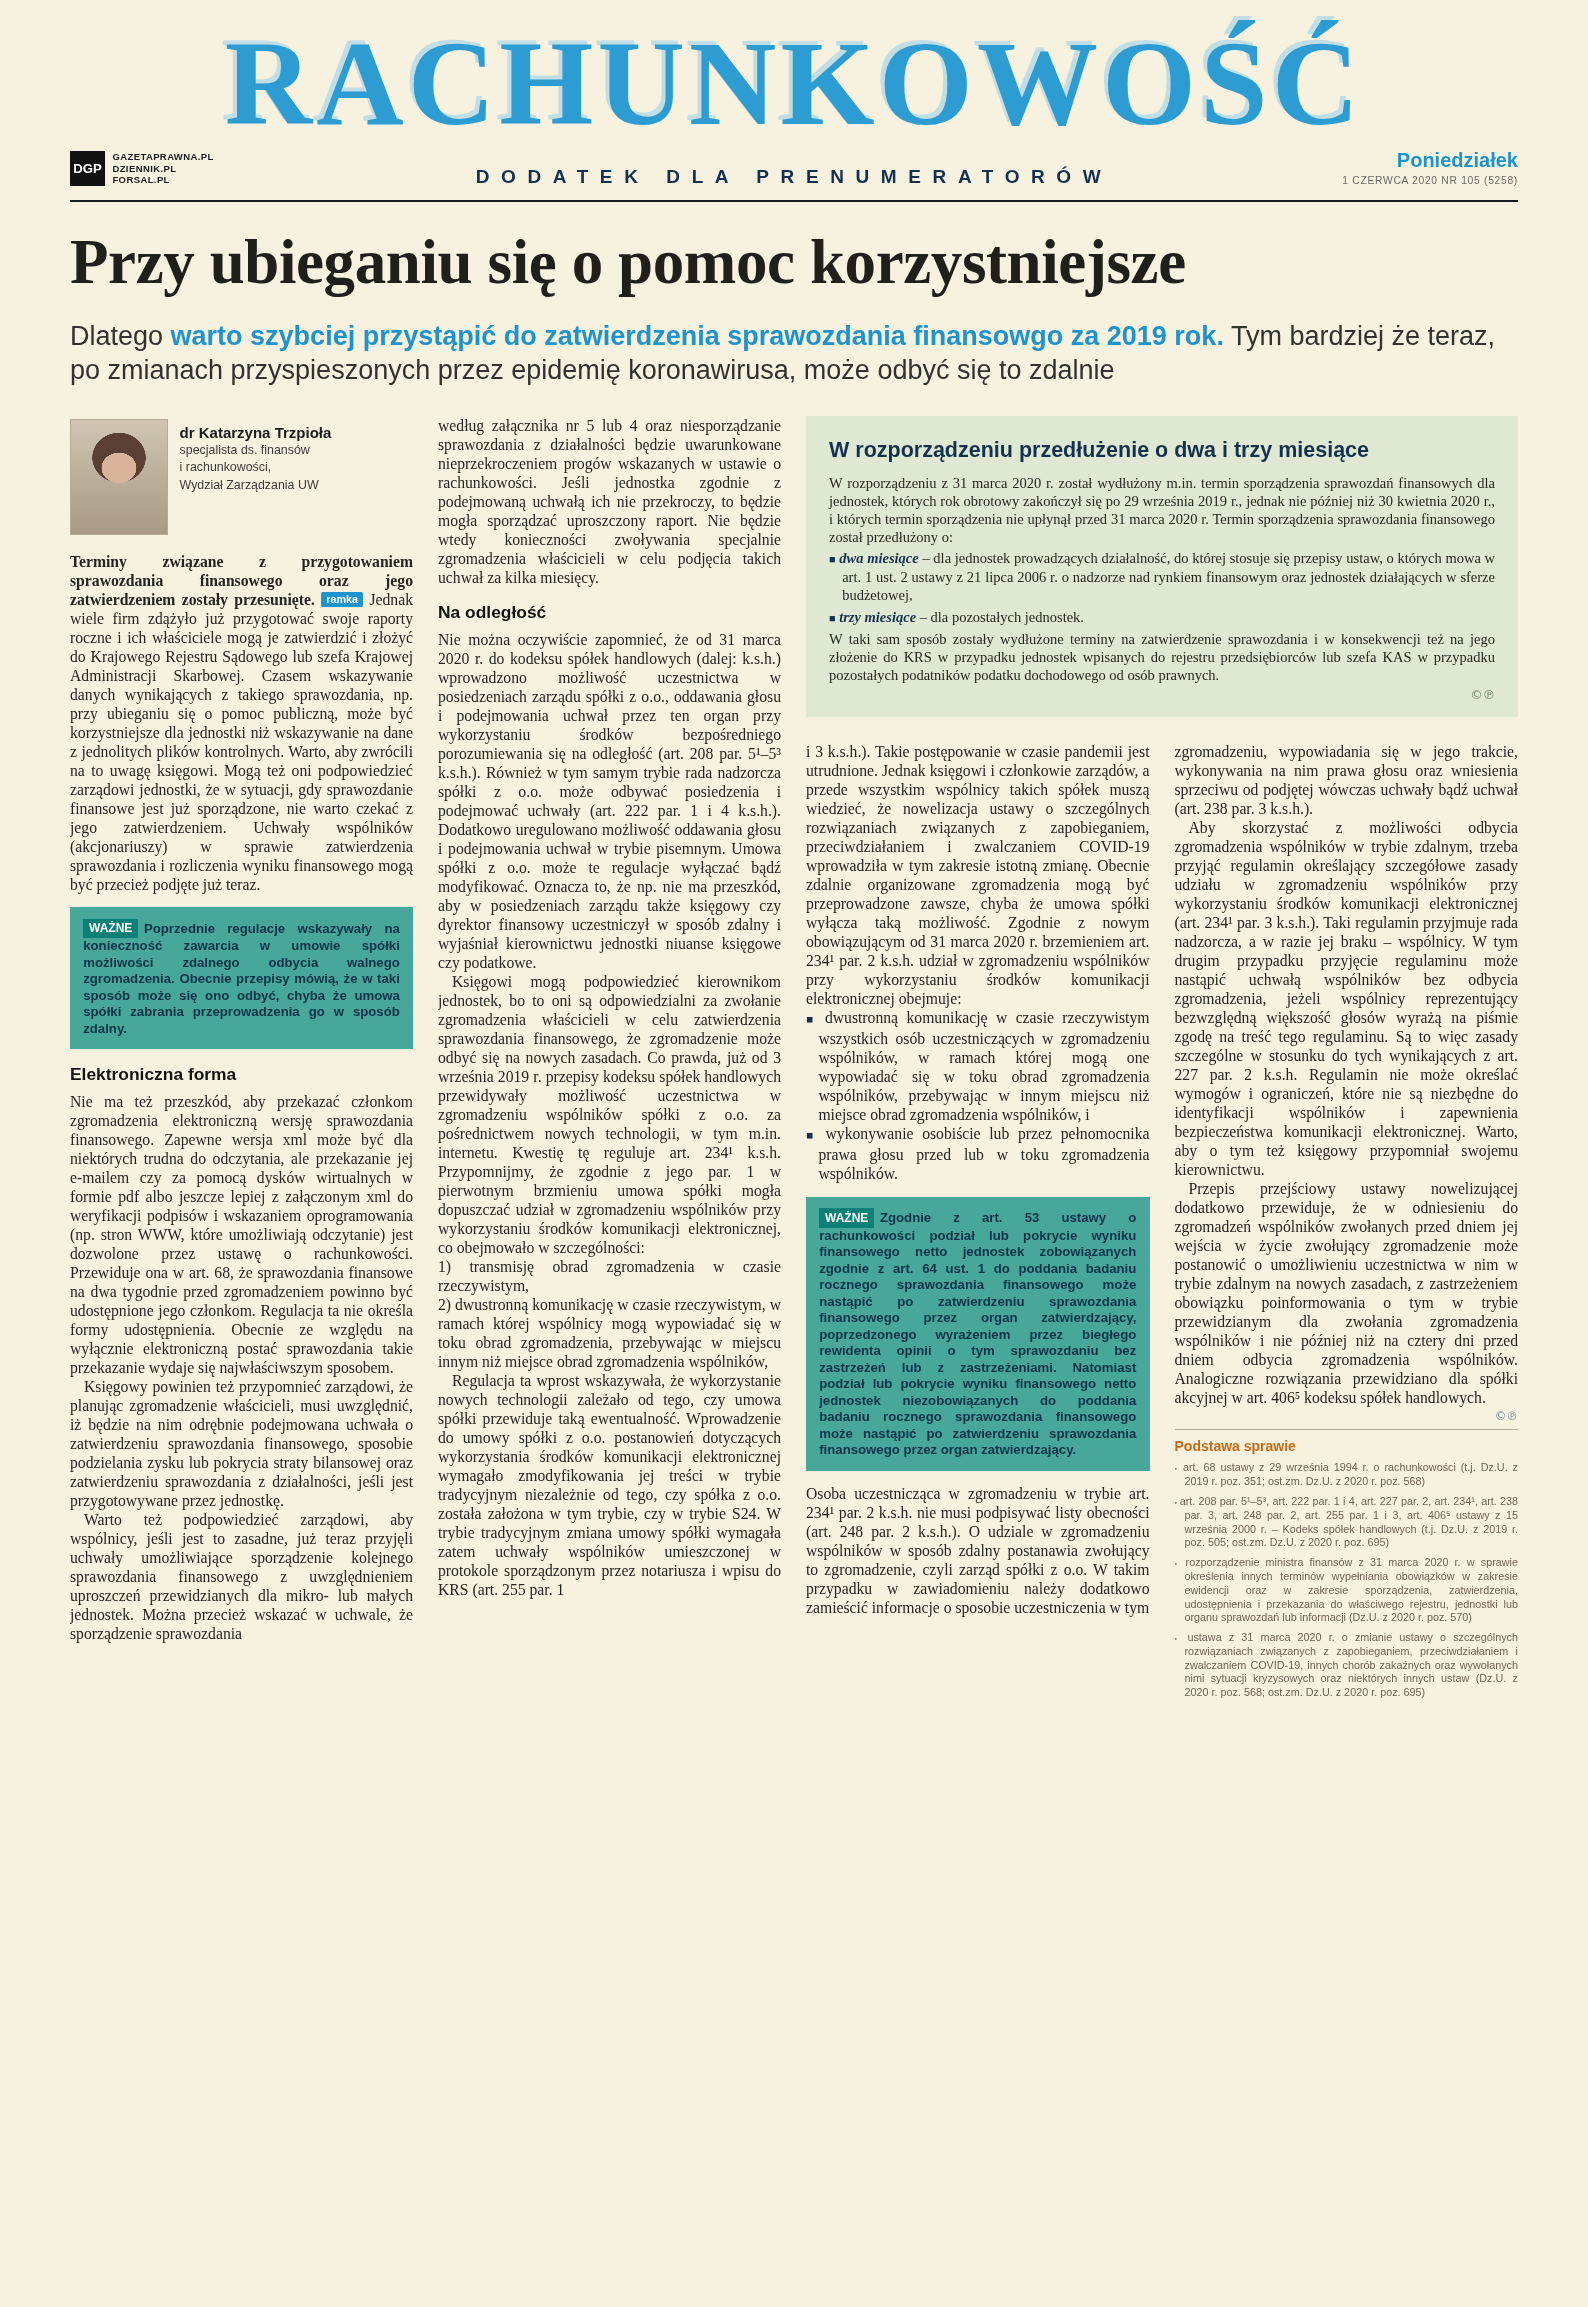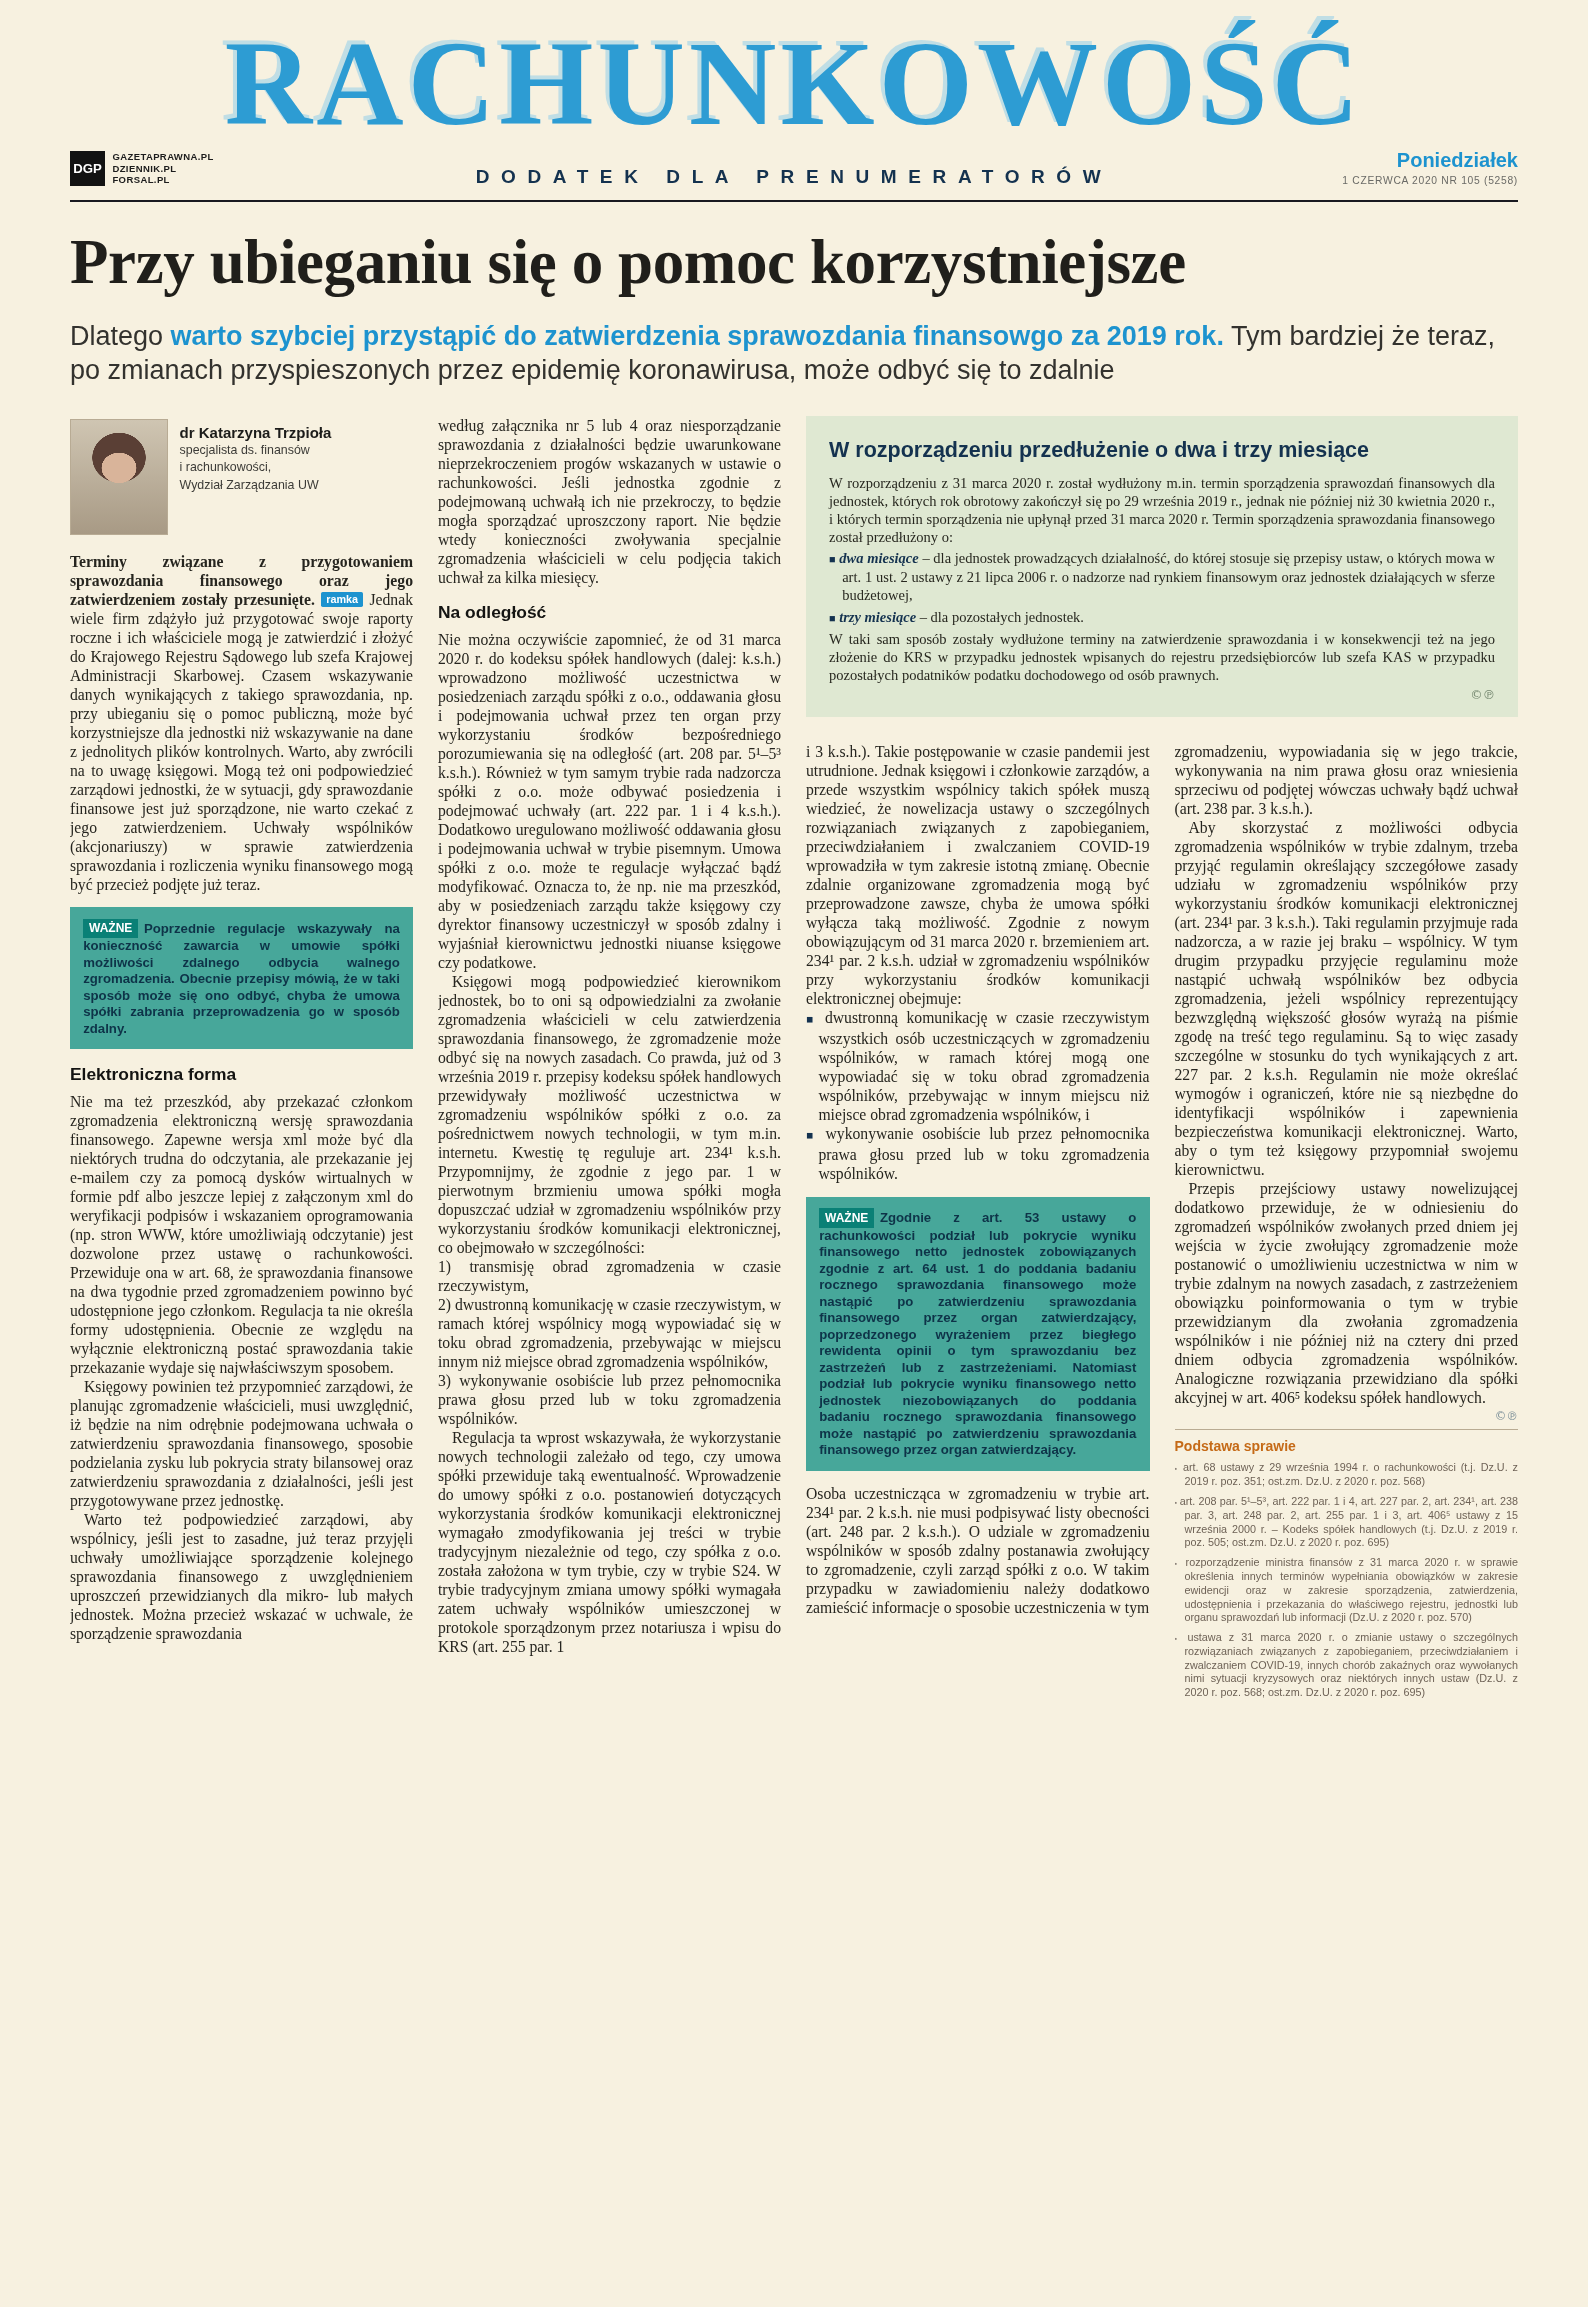--- a/index.html
+++ b/index.html
@@ -247,21 +247,20 @@
         </div>
     </div>
 
     <div class="col col-blocks">
         <p class="body-para no-indent">według załącznika nr 5 lub 4 oraz niesporządzanie sprawozdania z działalności będzie uwarunkowane nieprzekroczeniem progów wskazanych w ustawie o rachunkowości. Jeśli jednostka zgodnie z podejmowaną uchwałą ich nie przekroczy, to będzie mogła sporządzać uproszczony raport. Nie będzie wtedy konieczności zwoływania specjalnie zgromadzenia właścicieli w celu podjęcia takich uchwał za kilka miesięcy.</p>
         <h3 class="section-heading">Na odległość</h3>
         <p class="body-para no-indent">Nie można oczywiście zapomnieć, że od 31 marca 2020 r. do kodeksu spółek handlowych (dalej: k.s.h.) wprowadzono możliwość uczestnictwa w posiedzeniach zarządu spółki z o.o., oddawania głosu i podejmowania uchwał przez ten organ przy wykorzystaniu środków bezpośredniego porozumiewania się na odległość (art. 208 par. 5¹–5³ k.s.h.). Również w tym samym trybie rada nadzorcza spółki z o.o. może odbywać posiedzenia i podejmować uchwały (art. 222 par. 1 i 4 k.s.h.). Dodatkowo uregulowano możliwość oddawania głosu i podejmowania uchwał w trybie pisemnym. Umowa spółki z o.o. może te regulacje wyłączać bądź modyfikować. Oznacza to, że np. nie ma przeszkód, aby w posiedzeniach zarządu także księgowy czy dyrektor finansowy uczestniczył w sposób zdalny i wyjaśniał kierownictwu jednostki niuanse księgowe czy podatkowe.</p>
         <p class="body-para">Księgowi mogą podpowiedzieć kierownikom jednostek, bo to oni są odpowiedzialni za zwołanie zgromadzenia właścicieli w celu zatwierdzenia sprawozdania finansowego, że zgromadzenie może odbyć się na nowych zasadach. Co prawda, już od 3 września 2019 r. przepisy kodeksu spółek handlowych przewidywały możliwość uczestnictwa w zgromadzeniu wspólników spółki z o.o. za pośrednictwem nowych technologii, w tym m.in. internetu. Kwestię tę reguluje art. 234¹ k.s.h. Przypomnijmy, że zgodnie z jego par. 1 w pierwotnym brzmieniu umowa spółki mogła dopuszczać udział w zgromadzeniu wspólników przy wykorzystaniu środków komunikacji elektronicznej, co obejmowało w szczególności:</p>
         <p class="body-para numbered-para">1) transmisję obrad zgromadzenia w czasie rzeczywistym,</p>
         <p class="body-para numbered-para">2) dwustronną komunikację w czasie rzeczywistym, w ramach której wspólnicy mogą wypowiadać się w toku obrad zgromadzenia, przebywając w miejscu innym niż miejsce obrad zgromadzenia wspólników,</p>
-        <p class="body-para numbered-para">3) wykonywanie osobiście lub przez pełnomocnika prawa głosu przed lub w toku zgromadzenia wspólników.</p>
         <p class="body-para">Regulacja ta wprost wskazywała, że wykorzystanie nowych technologii zależało od tego, czy umowa spółki przewiduje taką ewentualność. Wprowadzenie do umowy spółki z o.o. postanowień dotyczących wykorzystania środków komunikacji elektronicznej wymagało zmodyfikowania jej treści w trybie tradycyjnym niezależnie od tego, czy spółka z o.o. została założona w tym trybie, czy w trybie S24. W trybie tradycyjnym zmiana umowy spółki wymagała zatem uchwały wspólników umieszczonej w protokole sporządzonym przez notariusza i wpisu do KRS (art. 255 par. 1</p>
       </div>
 
     <div class="right-span">
       <aside class="green-box">
         <div class="gb-title">W rozporządzeniu przedłużenie o dwa i trzy miesiące</div>
         <p>W rozporządzeniu z 31 marca 2020 r. został wydłużony m.in. termin sporządzenia sprawozdań finansowych dla jednostek, których rok obrotowy zakończył się po 29 września 2019 r., jednak nie później niż 30 kwietnia 2020 r., i których termin sporządzenia nie upłynął przed 31 marca 2020 r. Termin sporządzenia sprawozdania finansowego został przedłużony o:</p>
         <p class="gb-bullet">
           <span class="gb-sq">■</span>
           <strong class="gb-bold">dwa miesiące</strong>

